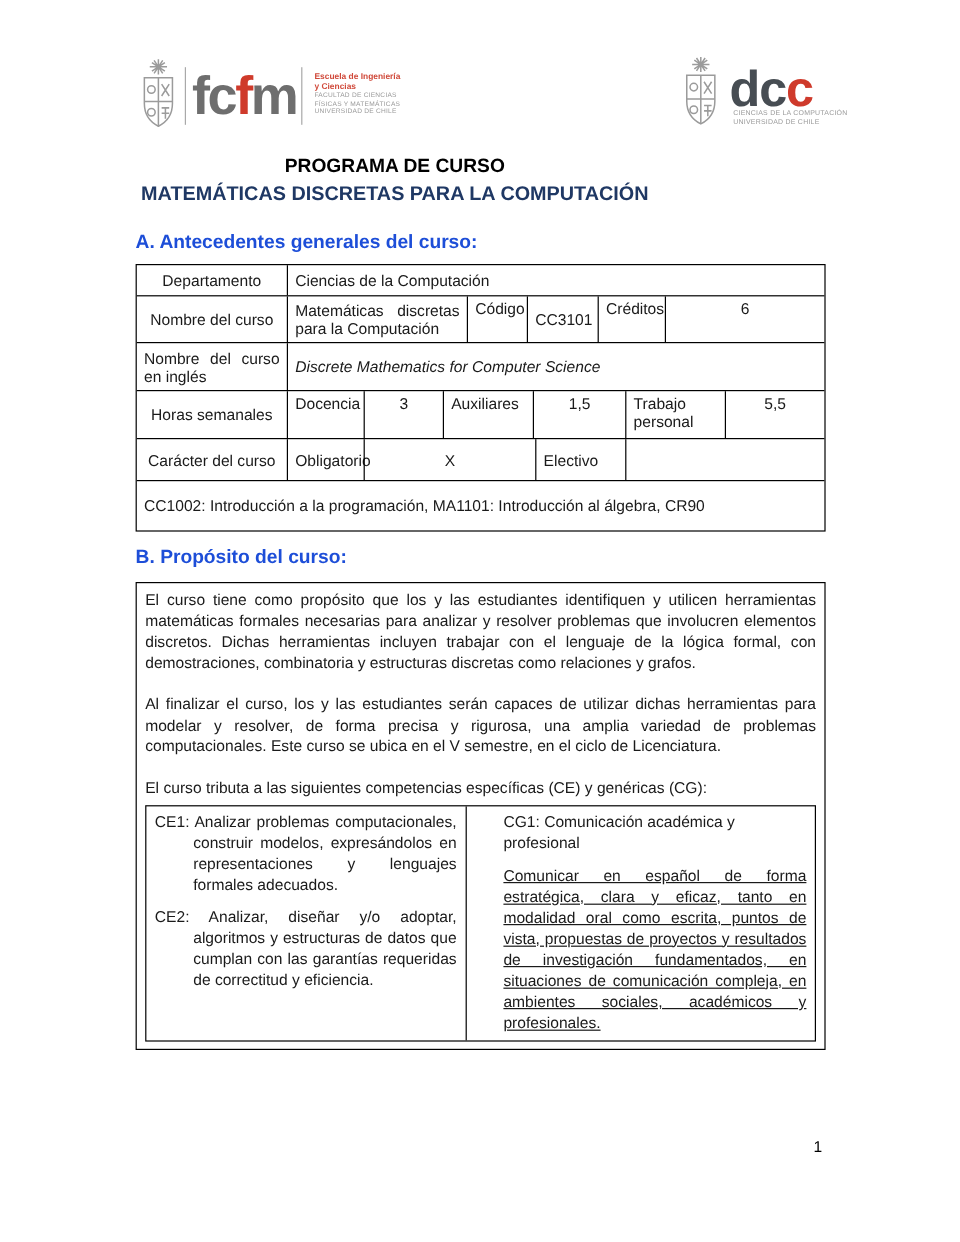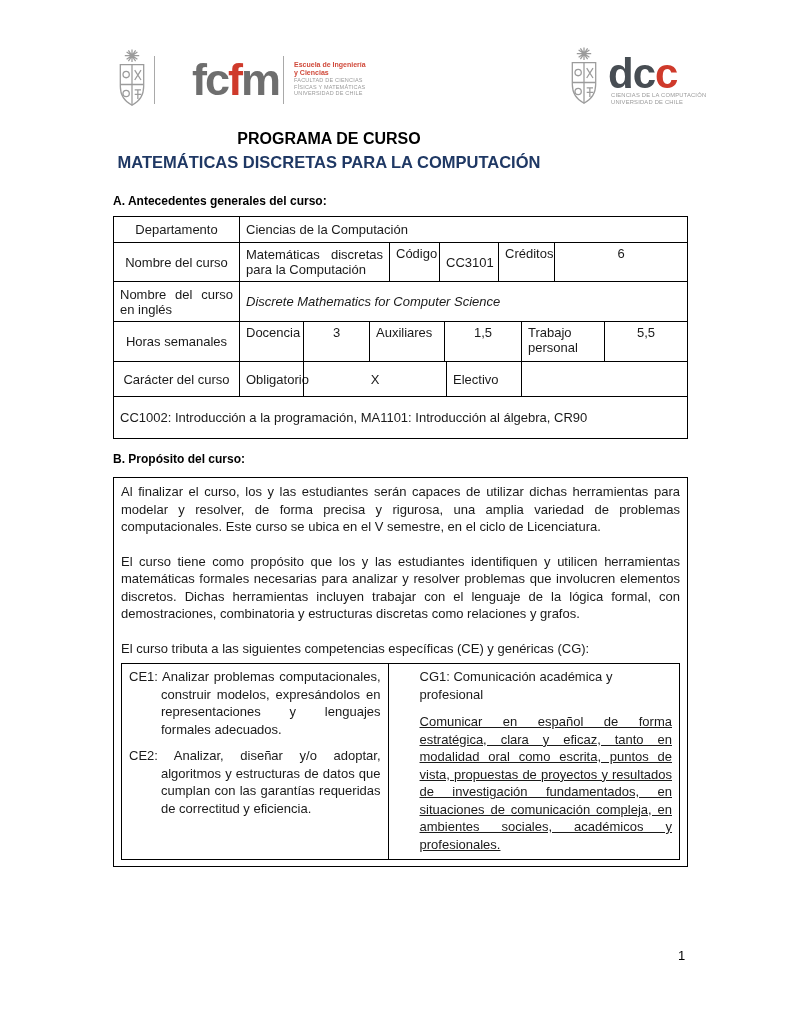--- a/index.html
+++ b/index.html
@@ -9,39 +9,39 @@
     font-family:"Liberation Sans", sans-serif;
     color:#1a1a1a; position:relative;
   }
   .page { position:relative; width:800px; height:1035px; background:#fff; overflow:hidden; }
 
   
   .logo-left { position:absolute; left:114px; top:48px; display:flex; align-items:flex-start; }
   .logo-right { position:absolute; left:566px; top:46px; display:flex; align-items:flex-start; }
   .crest { width:36px; height:64px; flex:0 0 auto; }
   .vdiv { width:1px; background:#a9a9a9; height:48px; margin:8px 5px 0 4px; }
-  .fcfm-word { font-weight:bold; font-size:45px; line-height:40px; letter-spacing:-2px; color:#6e6e6e; margin-top:12px;margin-left:32px; }
+  .fcfm-word { font-weight:bold; font-size:45px; line-height:40px; letter-spacing:-2px; color:#6e6e6e; margin-top:12px; }
   .fcfm-word .red { color:#cf3a2b; }
   .llt { margin-top:13px; margin-left:5px; }
   .llt .tag { color:#d0493a; font-size:7px; font-weight:bold; line-height:8px; }
   .llt .sub { color:#9a9a9a; font-size:5.5px; line-height:6.5px; letter-spacing:.2px; text-transform:uppercase; }
   .llt .sub:first-of-type { margin-top:2px; }
   .dcc-block { margin-left:6px; margin-top:10px; }
   .dcc-word { font-weight:bold; font-size:42px; line-height:36px; letter-spacing:-1px; color:#474d53; }
   .dcc-word .red { color:#cf3a2b; }
   .dcc-block .sub { color:#9a9a9a; font-size:5.8px; line-height:7px; letter-spacing:.2px; margin-left:3px; }
 
   
   .title-block { position:absolute; left:0; top:128px; width:658px; text-align:center; }
   .title-main { font-size:16px; font-weight:bold; color:#000; line-height:22px; }
   .title-sub  { font-size:16.5px; font-weight:bold; color:#1f3864; line-height:24px; }
 
   
   .content { position:absolute; left:113px; top:194px; width:575px; }
-  .sec-heading { font-size:12px; font-weight:bold; color:#000000; margin-bottom:8px; }
+  .sec-heading { font-size:16px; font-weight:bold; color:#1d4ed8; margin-bottom:8px; }
   .sec-heading.b { margin-top:13px; margin-bottom:11px; }
 
   
   .tableA { border:1px solid #000; width:575px; font-size:13px; }
   .trow { display:flex; align-items:stretch; }
   .trow + .trow { border-top:1px solid #000; }
   .tcell { padding:3px 6px; display:flex; flex-direction:column; justify-content:center; }
   .tcell + .tcell { border-left:1px solid #000; }
   .lblcol { width:125px; flex:0 0 auto;text-align:center; }
   .grow { flex:1 1 auto; }
@@ -168,22 +168,22 @@
         <div class="tcell grow"></div>
       </div>
       <div class="trow r6">
         <div class="tcell grow just">CC1002: Introducción a la programación, MA1101: Introducción al álgebra, CR90</div>
       </div>
     </div>
 
     <div class="sec-heading b">B. Propósito del curso:</div>
 
     <div class="purpose-box">
+      <p>El curso tiene como propósito que los y las estudiantes identifiquen y utilicen herramientas matemáticas formales necesarias para analizar y resolver problemas que involucren elementos discretos. Dichas herramientas incluyen trabajar con el lenguaje de la lógica formal, con demostraciones, combinatoria y estructuras discretas como relaciones y grafos.</p>
       <p>Al finalizar el curso, los y las estudiantes serán capaces de utilizar dichas herramientas para modelar y resolver, de forma precisa y rigurosa, una amplia variedad de problemas computacionales. Este curso se ubica en el V semestre, en el ciclo de Licenciatura.</p>
-      <p>El curso tiene como propósito que los y las estudiantes identifiquen y utilicen herramientas matemáticas formales necesarias para analizar y resolver problemas que involucren elementos discretos. Dichas herramientas incluyen trabajar con el lenguaje de la lógica formal, con demostraciones, combinatoria y estructuras discretas como relaciones y grafos.</p>
       <p class="last">El curso tributa a las siguientes competencias específicas (CE) y genéricas (CG):</p>
 
       <div class="comp-table">
         <div class="comp-cell comp-left">
           <div class="ce-item"><span>CE1:</span> <span>Analizar problemas computacionales, construir modelos, expresándolos en representaciones y lenguajes formales adecuados.</span></div>
           <div class="ce-item"><span>CE2:</span> <span>Analizar, diseñar y/o adoptar, algoritmos y estructuras de datos que cumplan con las garantías requeridas de correctitud y eficiencia.</span></div>
         </div>
         <div class="comp-cell comp-right">
           <div class="cg-title">CG1: Comunicación académica y profesional</div>
           <div class="cg-text">Comunicar en español de forma estratégica, clara y eficaz, tanto en modalidad oral como escrita, puntos de vista, propuestas de proyectos y resultados de investigación fundamentados, en situaciones de comunicación compleja, en ambientes sociales, académicos y profesionales.</div>

